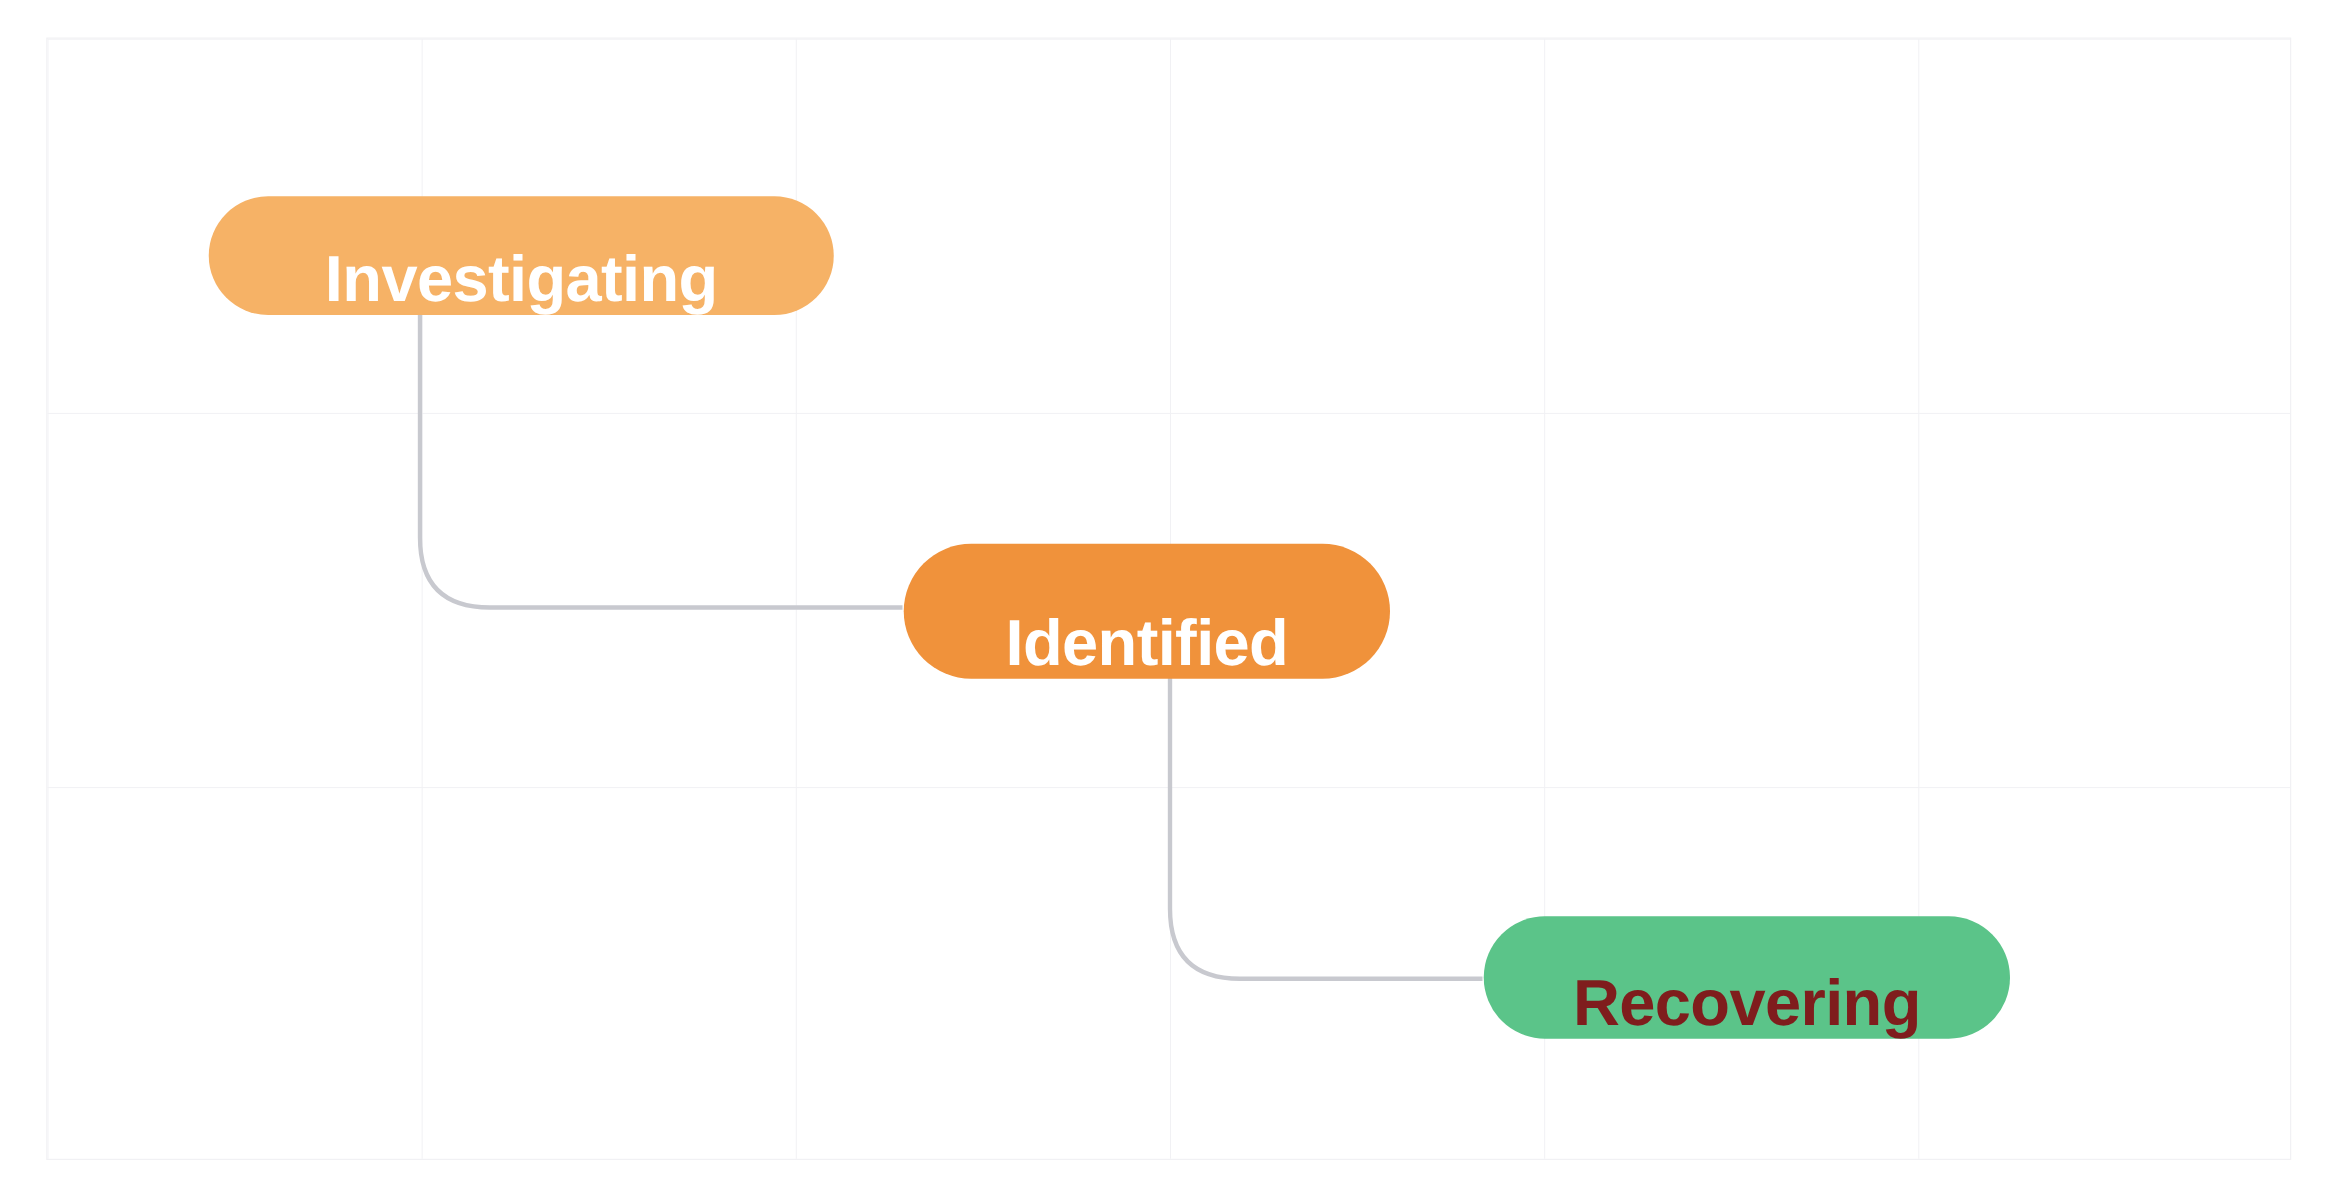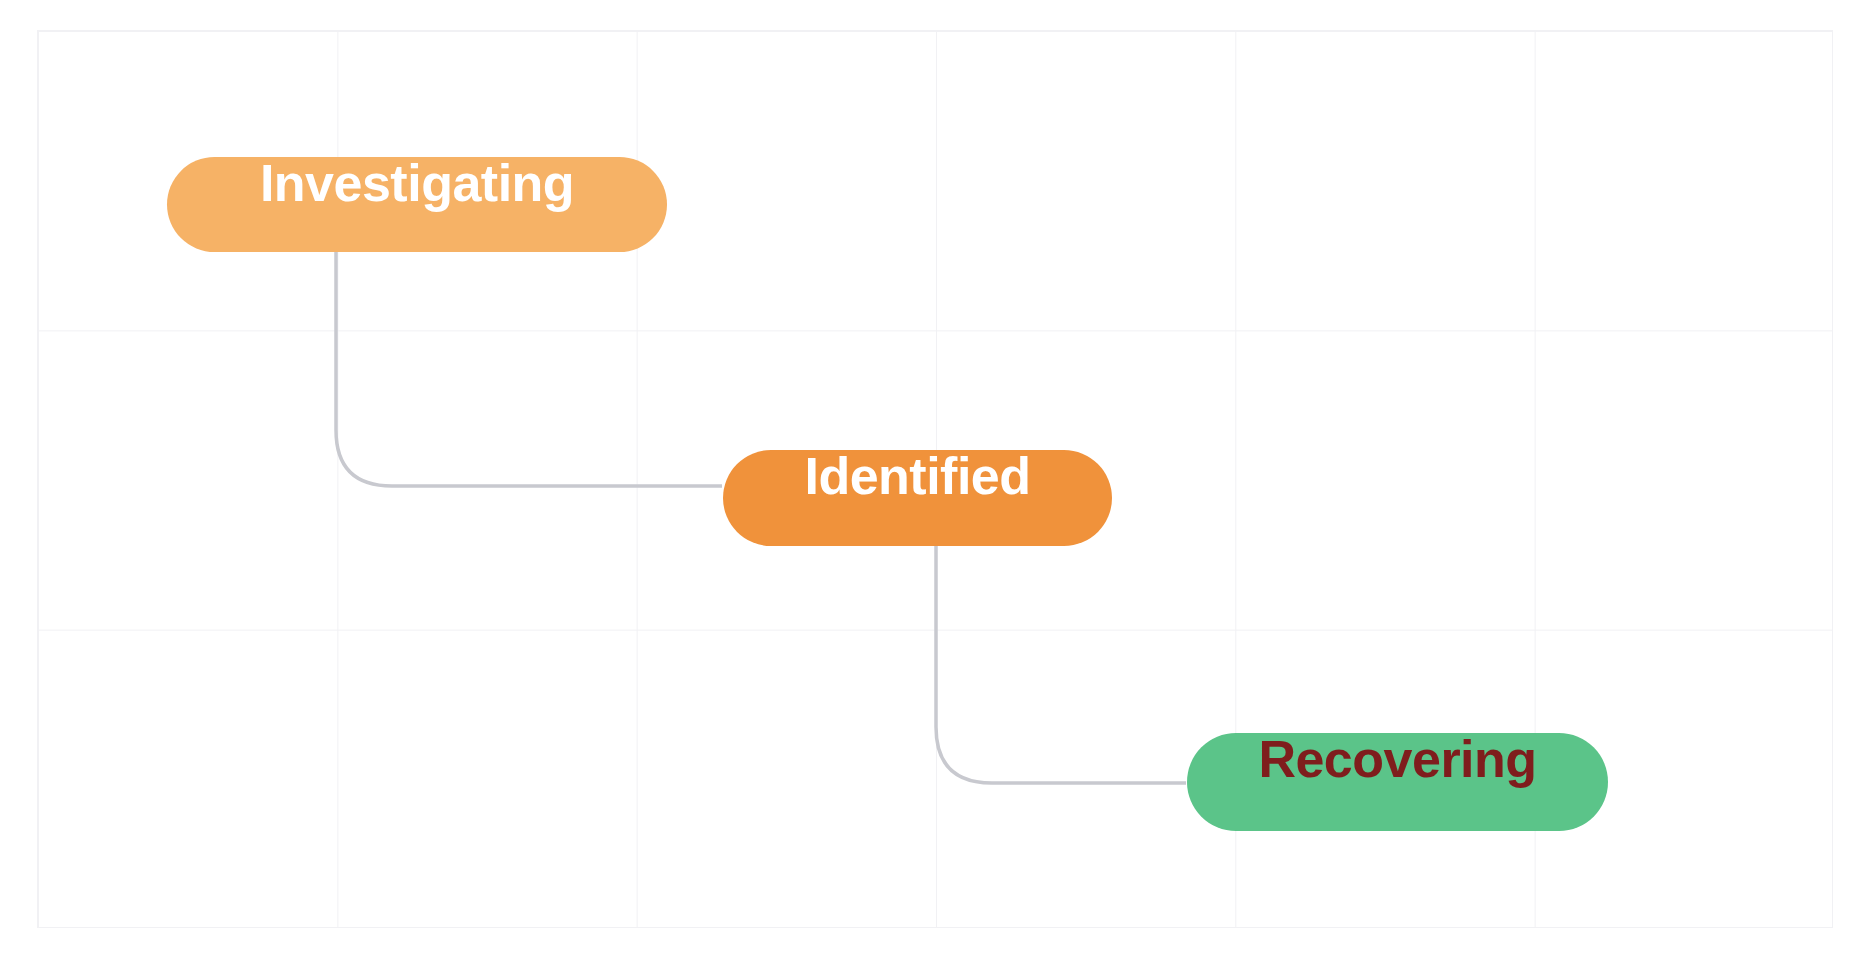--- a/index.html
+++ b/index.html
@@ -43,31 +43,31 @@
     pointer-events: none;
   }
   .edges path {
     fill: none;
     stroke-linecap: butt;
     stroke-linejoin: round;
   }
   .node {
     position: absolute;
     display: flex;
-    align-items: flex-start;
+    align-items: flex-end;
     justify-content: center;
     border-radius: 999px;
     font-weight: 700;
     font-size: 52px;
     letter-spacing: -0.5px;
     user-select: none;
     cursor: pointer;
   }
   .node-investigating { left: 167px; top: 157px; width: 500px; height: 95px; }
-  .node-identified    { left: 723px; top: 450px; width: 389px; height: 96px; }
+  .node-identified    { left: 723px; top: 435px; width: 389px; height: 108px; }
   .node-recovering    { left: 1187px; top: 733px; width: 421px; height: 98px; }
   .node-label { display: block; line-height: 1; padding-bottom: 2px; }
 </style>
 </head>
 <body>
 
 <div class="stage">
 
   <div class="grid"></div>
 

